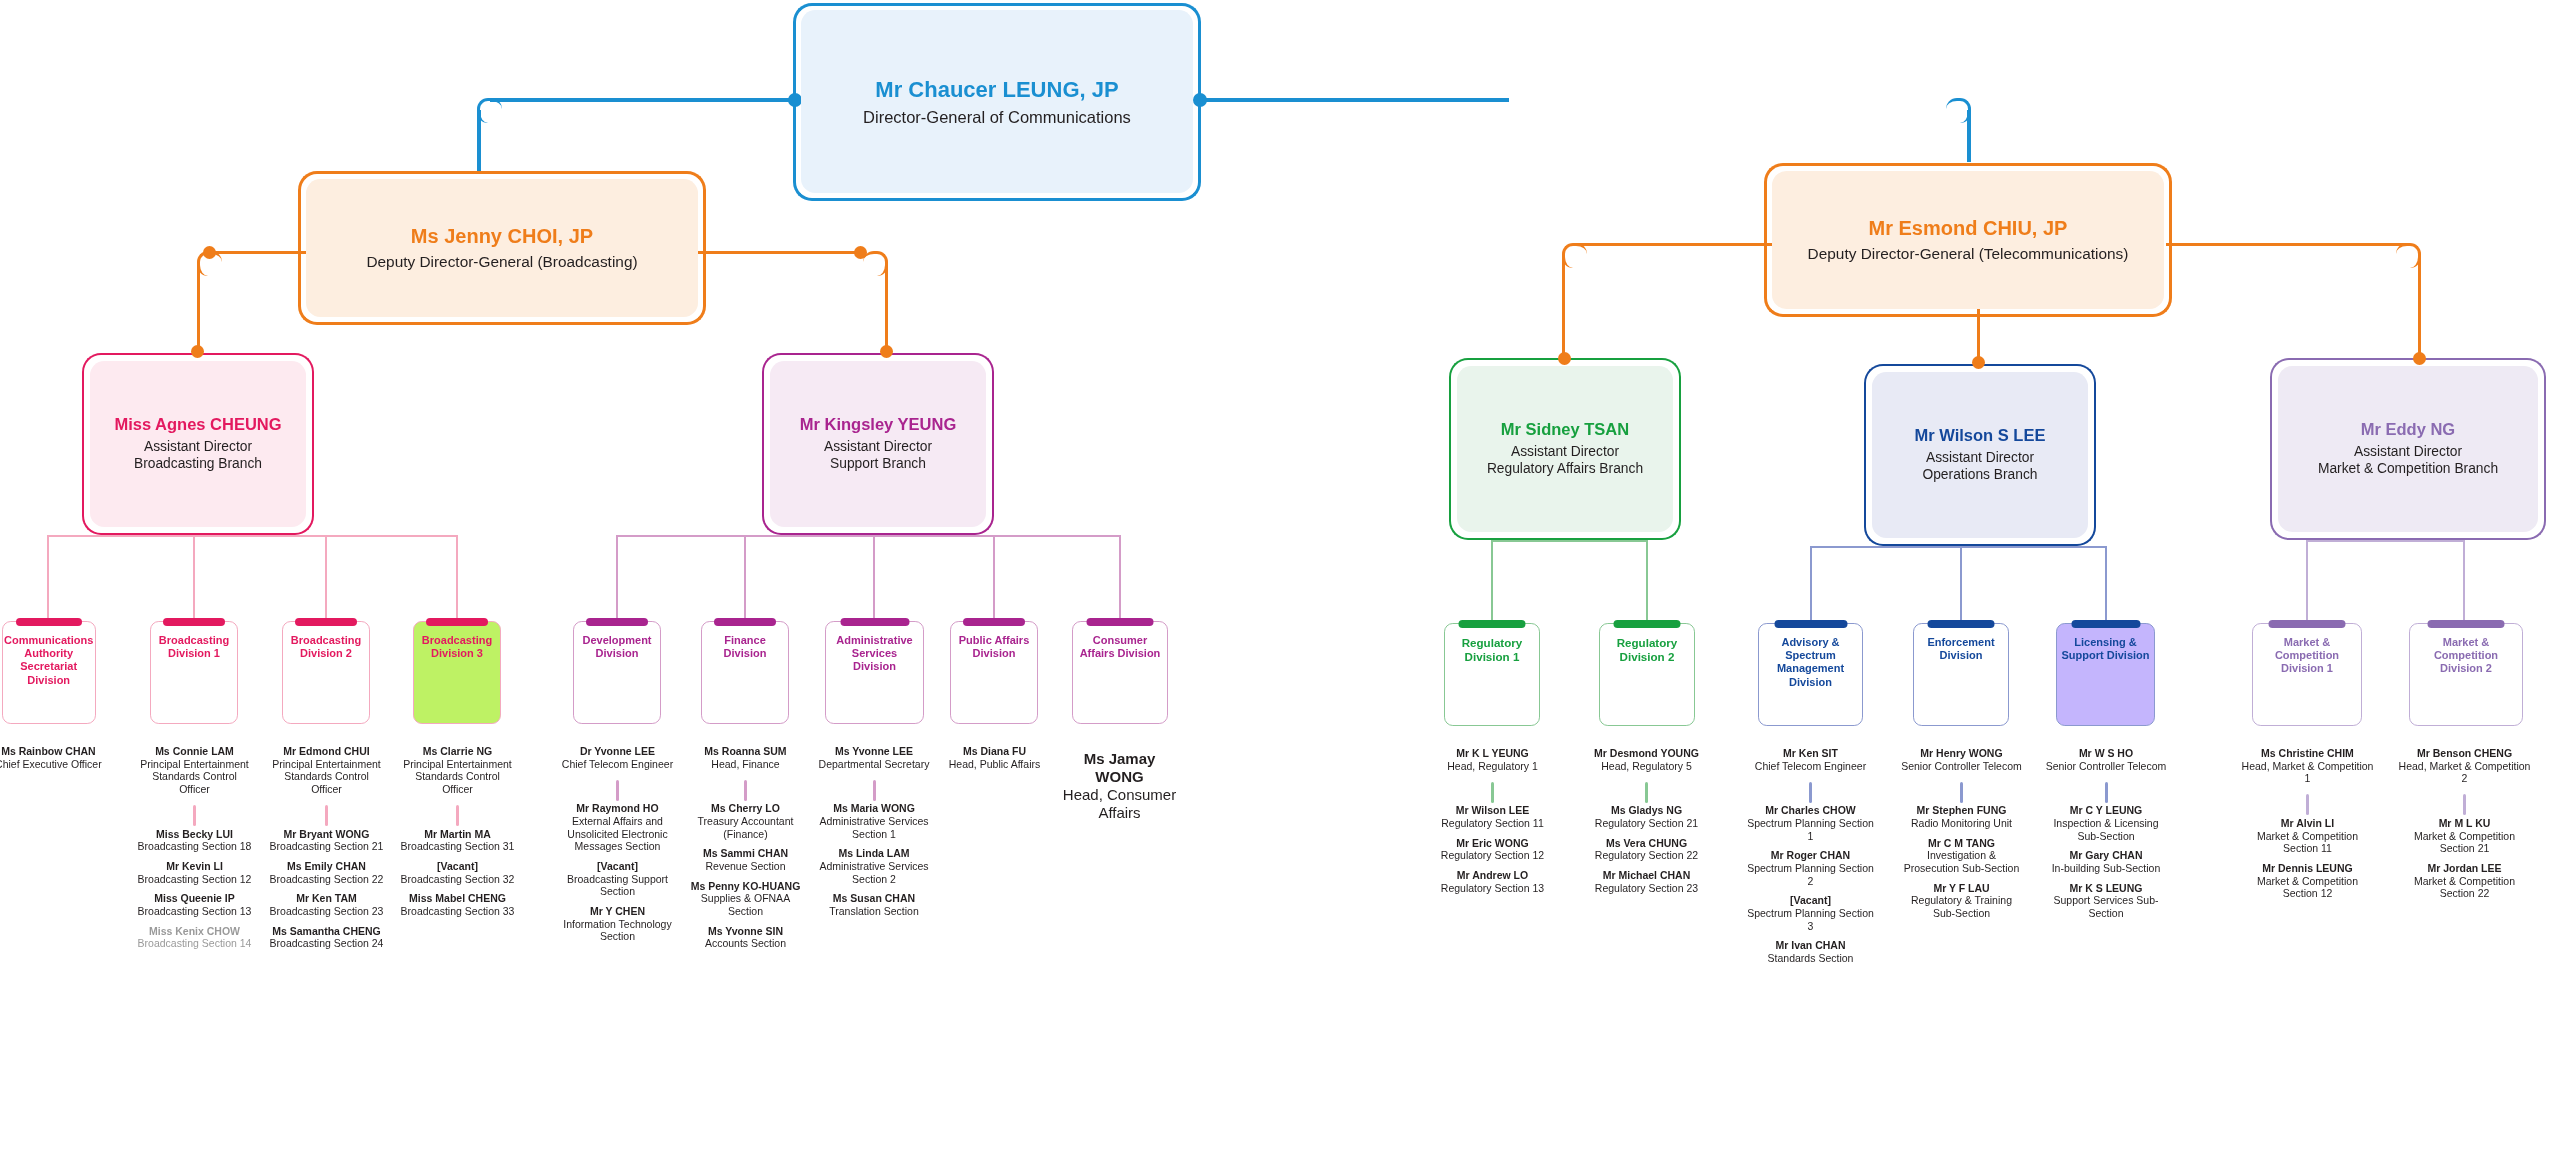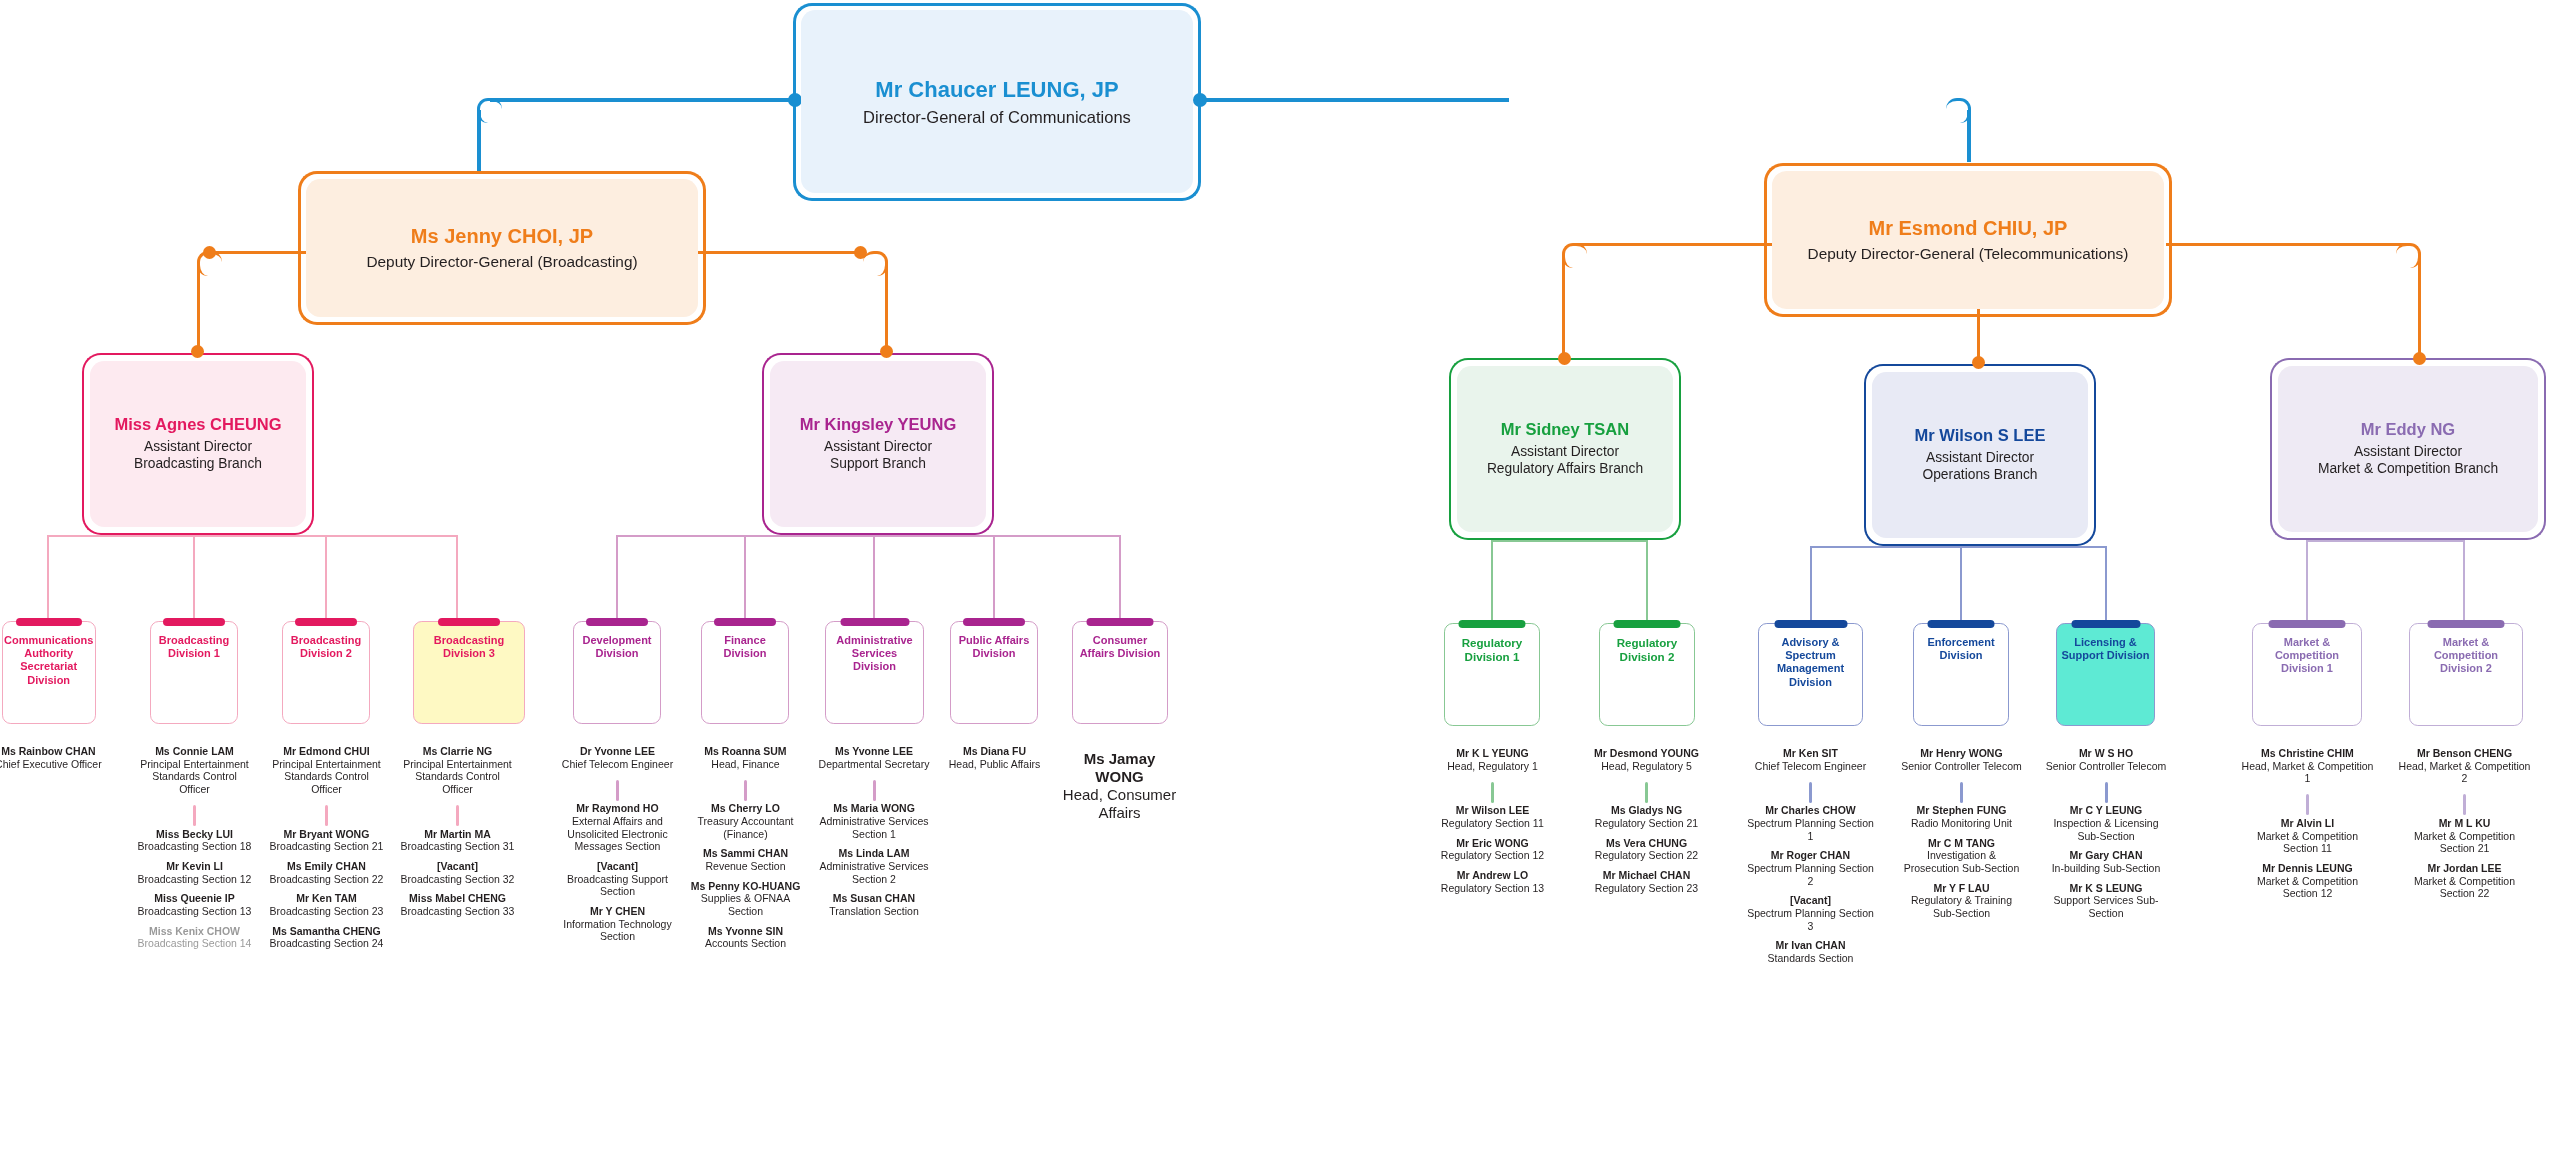--- a/index.html
+++ b/index.html
@@ -265,21 +265,21 @@
       <div class="p">
         <span class="nm">Mr Ken TAM</span>
         <span class="ro">Broadcasting Section 23</span>
       </div>
       <div class="p">
         <span class="nm">Ms Samantha CHENG</span>
         <span class="ro">Broadcasting Section 24</span>
       </div>
     </div>
     <div class="ln" style="left: 456px; top: 535px; width: 2.2px; height: 85px; background: rgb(244, 169, 191);"></div>
-    <div class="div-chip" style="left: 413px; top: 621px; width: 112px; height: 103px; border: 1.7px solid rgb(244, 169, 191); background: #fef9c3;">
+    <div class="div-chip" style="left: 413px; top: 621px; width: 88px; height: 103px; border: 1.7px solid rgb(244, 169, 191); background: #bef264;">
       <div class="tab" style="width: 62px; background: rgb(227, 25, 95);"></div>
       <div class="lbl" style="color: rgb(227, 25, 95); font-size: 11px;">Broadcasting Division 3</div>
     </div>
     <div class="staff" style="left: 400px; top: 745px; width: 115px; font-size: 10.5px;">
       <div class="p">
         <span class="nm">Ms Clarrie NG</span>
         <span class="ro">Principal Entertainment Standards Control Officer</span>
       </div>
       <div style="height: 25px; position: relative;">
         <div class="stub" style="left: 50%; margin-left: -1.1px; top: 2.2px; height: 21px; background: rgb(244, 169, 191);"></div>
@@ -509,21 +509,21 @@
       <div class="p">
         <span class="nm">Mr C M TANG</span>
         <span class="ro">Investigation &amp; Prosecution Sub-Section</span>
       </div>
       <div class="p">
         <span class="nm">Mr Y F LAU</span>
         <span class="ro">Regulatory &amp; Training Sub-Section</span>
       </div>
     </div>
     <div class="ln" style="left: 2105px; top: 546px; width: 2.2px; height: 76px; background: rgb(139, 153, 207);"></div>
-    <div class="div-chip" style="left: 2056px; top: 623px; width: 99px; height: 103px; border: 1.7px solid rgb(139, 153, 207); background: #5eead4;">
+    <div class="div-chip" style="left: 2056px; top: 623px; width: 99px; height: 103px; border: 1.7px solid rgb(139, 153, 207); background: #c4b5fd;">
       <div class="tab" style="width: 69px; background: rgb(20, 72, 155);"></div>
       <div class="lbl" style="color: rgb(20, 72, 155); font-size: 11px;">Licensing &amp; Support Division</div>
     </div>
     <div class="staff" style="left: 2043px; top: 747px; width: 126px; font-size: 10.5px;">
       <div class="p">
         <span class="nm">Mr W S HO</span>
         <span class="ro">Senior Controller Telecom</span>
       </div>
       <div style="height: 25px; position: relative;">
         <div class="stub" style="left: 50%; margin-left: -1.1px; top: 2.2px; height: 21px; background: rgb(139, 153, 207);"></div>

